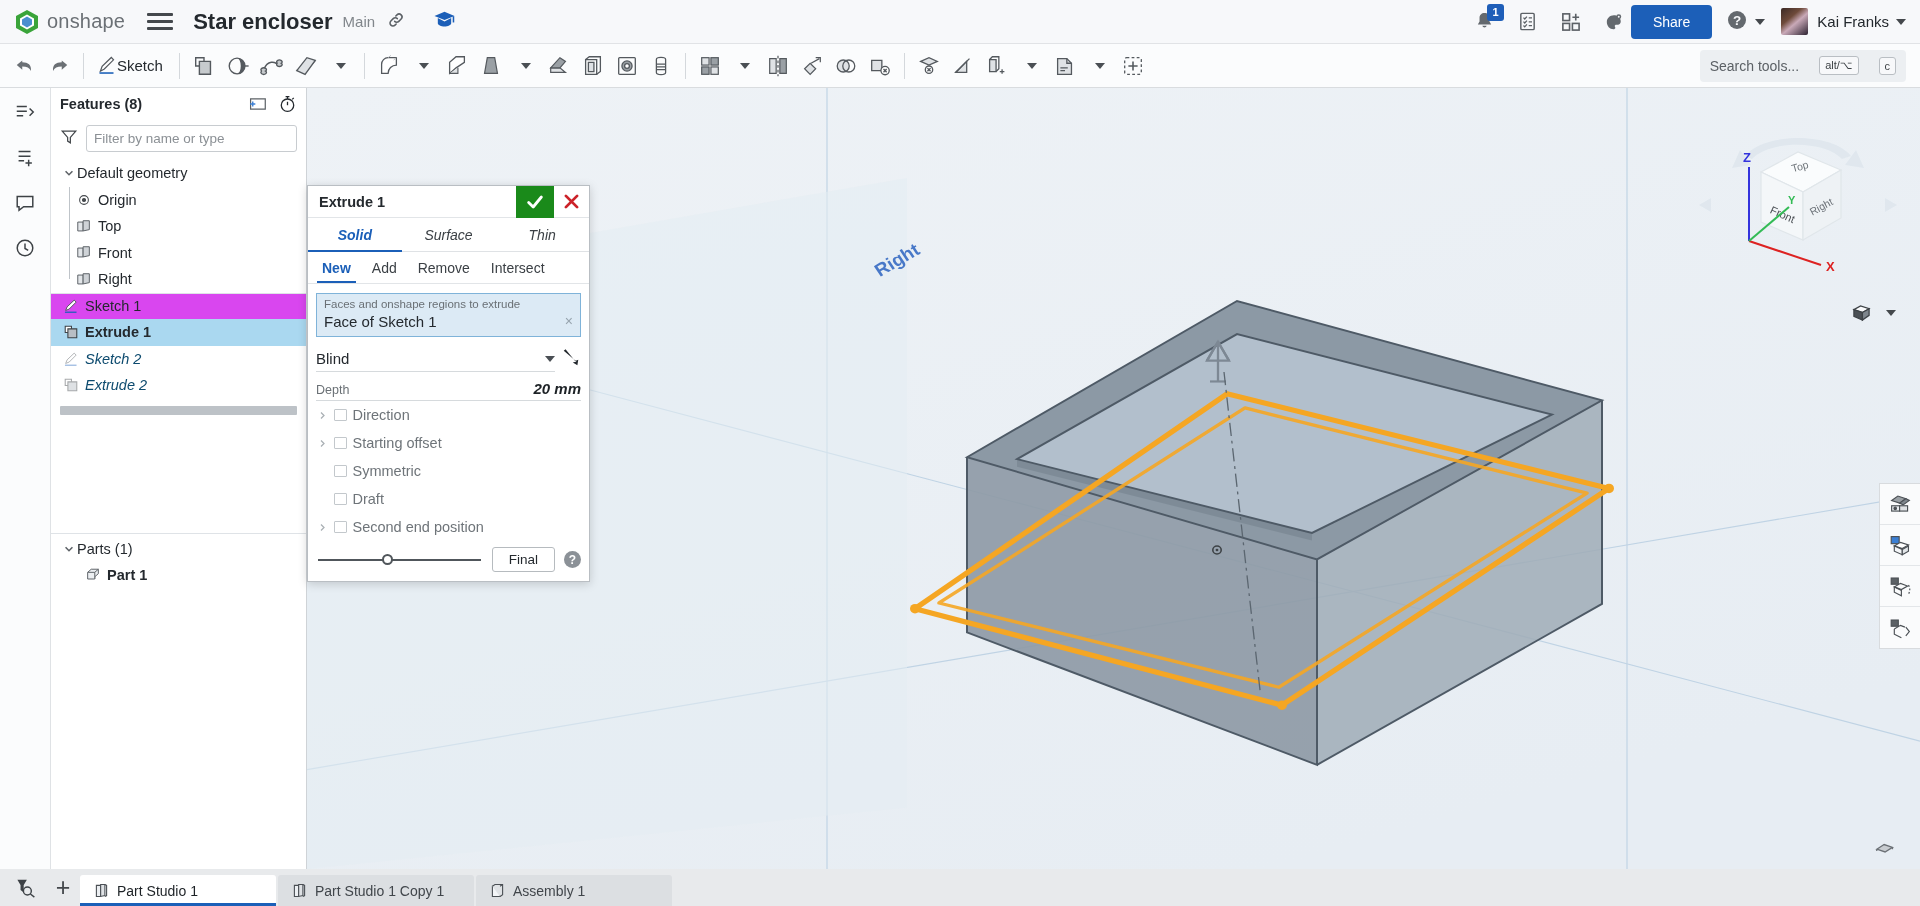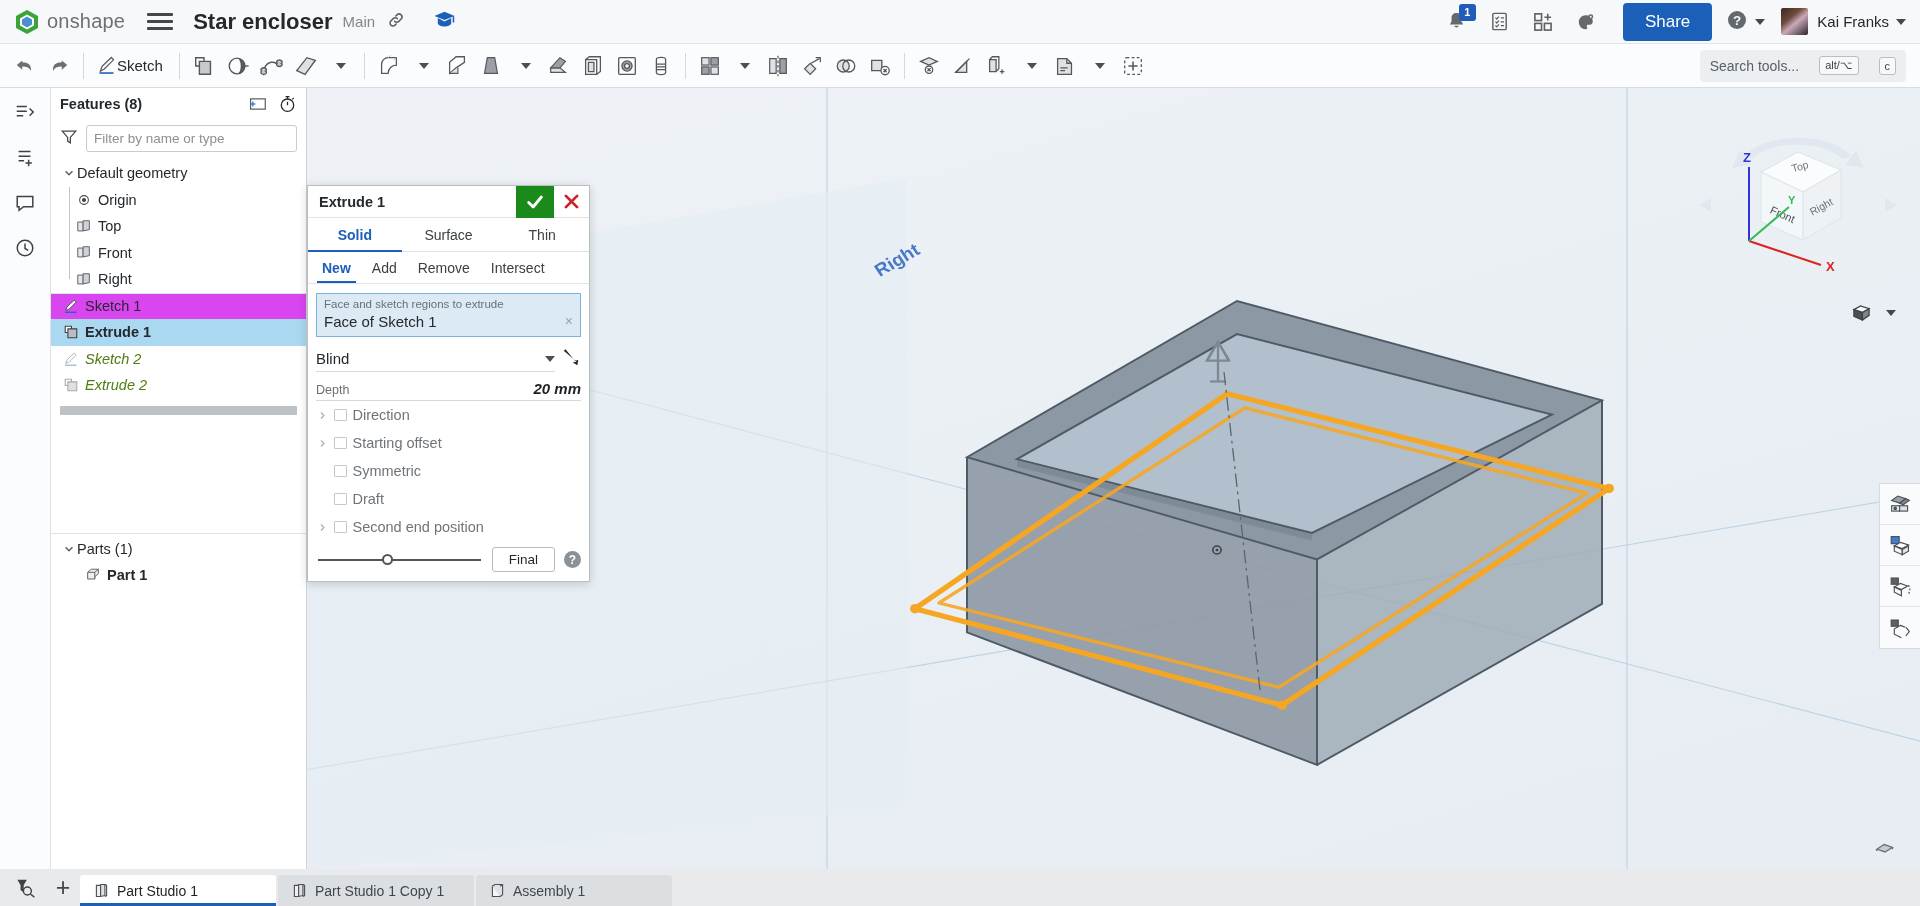--- a/index.html
+++ b/index.html
@@ -25,21 +25,21 @@
   .link-ico { margin-left: 12px; color: #5c6166; }
   .grad-ico { margin-left: 28px; }
   .topbar-spacer { flex: 1; }
   .tb-icon { width: 34px; height: 34px; display: flex; align-items: center; justify-content: center; margin-left: 9px; position: relative; cursor: pointer; }
   .badge {
     position: absolute; top: -1px; right: -2px; min-width: 17px; height: 17px;
     background: #1e5eb8; color: #fff; font-size: 11px; font-weight: bold;
     border-radius: 3px; display: flex; align-items: center; justify-content: center; padding: 0 3px;
   }
   .share-btn {
-    margin-left: 20px; background: #1c5fb8; color: #fff; font-size: 17px;
+    margin-left: 0; background: #1c5fb8; color: #fff; font-size: 14px;
     padding: 9px 22px; border-radius: 4px; cursor: pointer; font-weight: 400;
   }
   .help-wrap { display: flex; align-items: center; margin-left: 14px; cursor: pointer; }
   .caret { width: 0; height: 0; border-left: 5px solid transparent; border-right: 5px solid transparent; border-top: 6px solid #44484c; margin-left: 7px; }
   .avatar { width: 27px; height: 27px; border-radius: 2px; margin-left: 16px;
     background: linear-gradient(140deg,#3b2a25 0%,#6e4a3a 35%,#c9a9b8 55%,#2c2230 100%); }
   .user-name { font-size: 15px; color: #23282d; margin-left: 9px; }
 
   
   .ftoolbar {
@@ -77,21 +77,21 @@
   .tree { flex: 1; overflow: hidden; padding-top: 2px; font-size: 14.5px; color: #24292e; }
   .trow { height: 26.5px; display: flex; align-items: center; padding-left: 9px; cursor: pointer; position: relative; }
   .trow .tw { width: 17px; display: flex; align-items: center; justify-content: center; flex: 0 0 17px; }
   .trow .ico { width: 22px; display: flex; align-items: center; justify-content: center; flex: 0 0 22px; margin-right: 3px; }
   .trow .lbl { white-space: nowrap; }
   .trow.child { padding-left: 22px; }
   .trow.child::before { content: ""; position: absolute; left: 18px; top: 0; bottom: 0; width: 1px; background: #bfc4c9; }
   .trow.child.last::before { bottom: 50%; }
   .trow.sel-light { background: #d946ef; border-top: 1px solid #dfe3e7; }
   .trow.sel-blue { background: #aad8f0; font-weight: bold; }
-  .trow.dim .lbl { color: #4d7c0f; font-style: italic; }
+  .trow.dim .lbl { color: #0c4a6e; font-style: italic; }
   .rollback { height: 9px; background: #bdc2c7; margin: 7px 9px 0 9px; border-radius: 1px; cursor: pointer; }
   .parts-sec { border-top: 1px solid #dfe3e7; padding-top: 2px; }
 
   
   .viewport { flex: 1; position: relative; overflow: hidden; background: #eef2f6; }
   .vp-svg { position: absolute; inset: 0; width: 100%; height: 100%; }
 
   
   .rstrip { position: absolute; right: 0; top: 395px; width: 41px; background: #fafbfc;
     border: 1px solid #d8dbde; border-right: none; display: flex; flex-direction: column; }
@@ -100,21 +100,21 @@
 
   
   .dialog {
     position: absolute; left: 307px; top: 97px; width: 283px;
     background: #fff; border: 1px solid #b9bec3; box-shadow: 0 2px 9px rgba(0,0,0,.17); z-index: 60;
   }
   .dlg-head { height: 32px; display: flex; align-items: center; border-bottom: 1px solid #e2e5e8; }
   .dlg-title { font-size: 14.5px; font-weight: bold; color: #24292e; padding-left: 11px; flex: 1; }
   .dlg-ok { width: 38px; height: 32px; background: #1a8a1a; display: flex; align-items: center; justify-content: center; cursor: pointer; }
   .dlg-x { width: 35px; height: 32px; display: flex; align-items: center; justify-content: center; cursor: pointer; }
-  .dlg-tabs { display: flex; height: 34px; border-bottom: 1px solid #dfe2e5; }
+  .dlg-tabs { display: flex; height: 34px; border-bottom: 1px solid #dfe2e5; font-style: italic; }
   .dlg-tabs .t { flex: 1; display: flex; align-items: center; justify-content: center; font-size: 14px; color: #3b4045; cursor: pointer; position: relative; }
   .dlg-tabs .t.on { color: #1b5fb8; font-weight: bold; }
   .dlg-tabs .t.on::after { content: ""; position: absolute; bottom: -1px; left: 0; right: 0; height: 2.5px; background: #1b5fb8; }
   .dlg-ops { display: flex; height: 32px; border-bottom: 1px solid #e2e5e8; padding-left: 9px; gap: 11px; }
   .dlg-ops .o { display: flex; align-items: center; font-size: 14px; color: #3b4045; cursor: pointer; position: relative; padding: 0 5px; }
   .dlg-ops .o.on { color: #1b5fb8; font-weight: bold; }
   .dlg-ops .o.on::after { content: ""; position: absolute; bottom: 0px; left: 0; right: 0; height: 2.5px; background: #1b5fb8; }
   .sel-field { margin: 9px 8px 0 8px; border: 1px solid #7fb3d9; background: #dceaf5; padding: 4px 7px 6px 7px; position: relative; cursor: pointer; }
   .sel-field .cap { font-size: 11.5px; color: #6a7075; }
   .sel-field .val { font-size: 15px; color: #24292e; margin-top: 3px; }
@@ -751,21 +751,21 @@
       </div>
 
       <div class="dlg-ops">
         <span class="o on">New</span>
         <span class="o">Add</span>
         <span class="o">Remove</span>
         <span class="o">Intersect</span>
       </div>
 
       <div class="sel-field">
-        <div class="cap">Face and sketch regions to extrude</div>
+        <div class="cap">Faces and onshape regions to extrude</div>
         <div class="val">Face of Sketch 1</div>
         <span class="xclr">×</span>
       </div>
 
       <div class="drop-row">
         <span class="drop">
           <span class="dv">Blind</span>
           <span class="dd-caret"></span>
         </span>
         <span>

